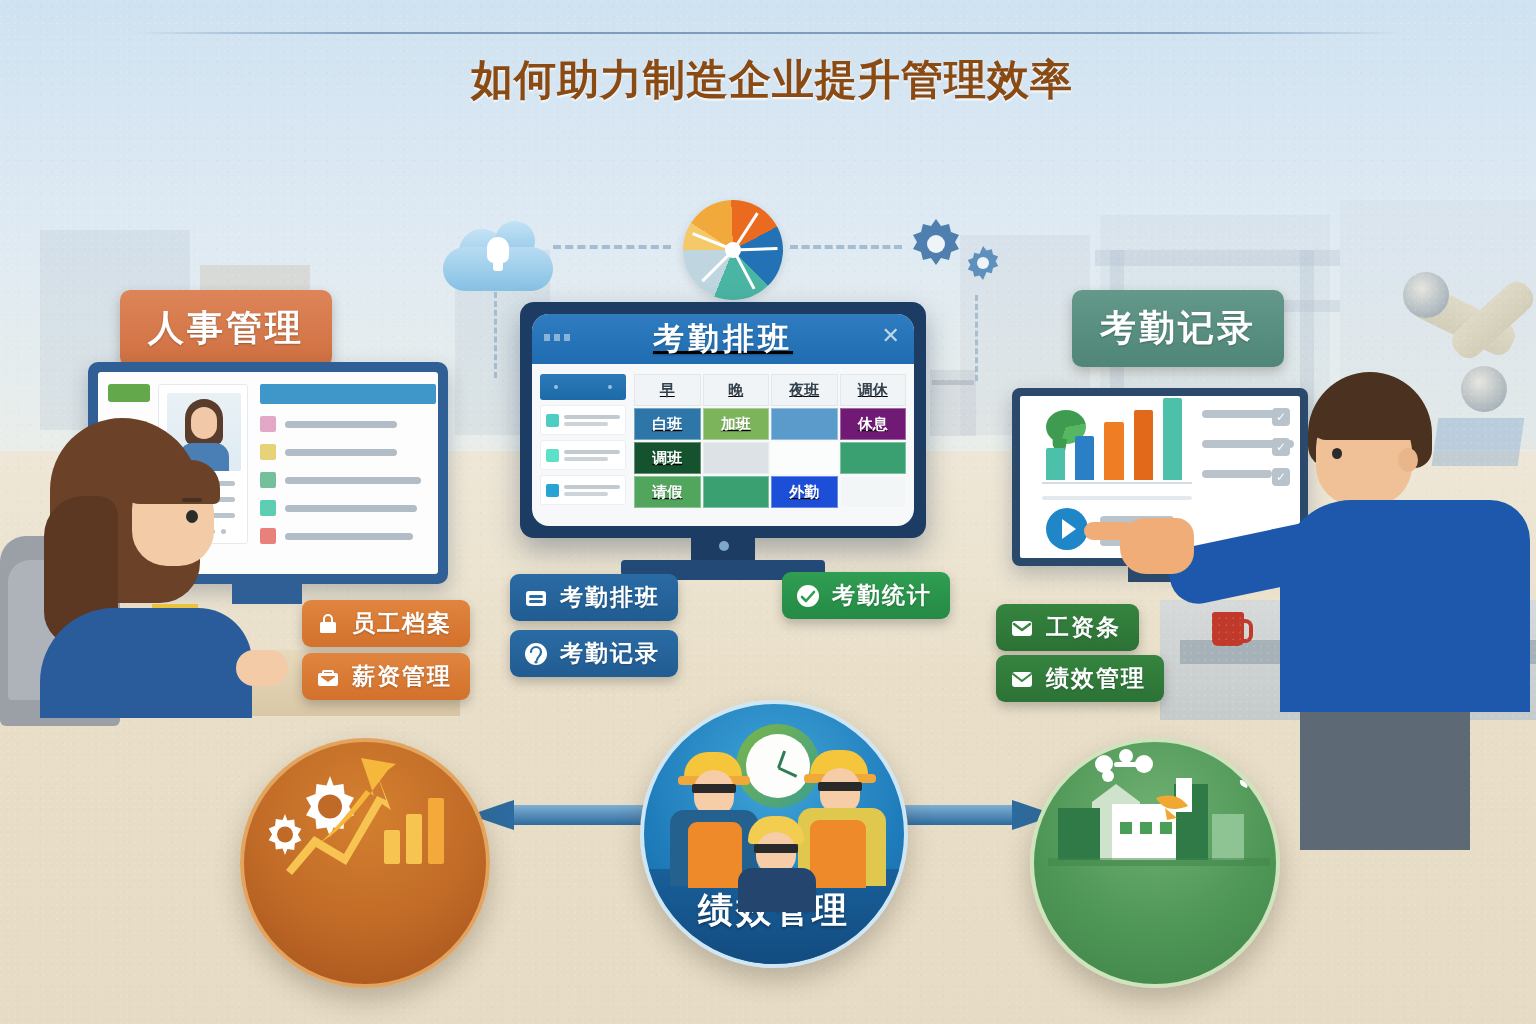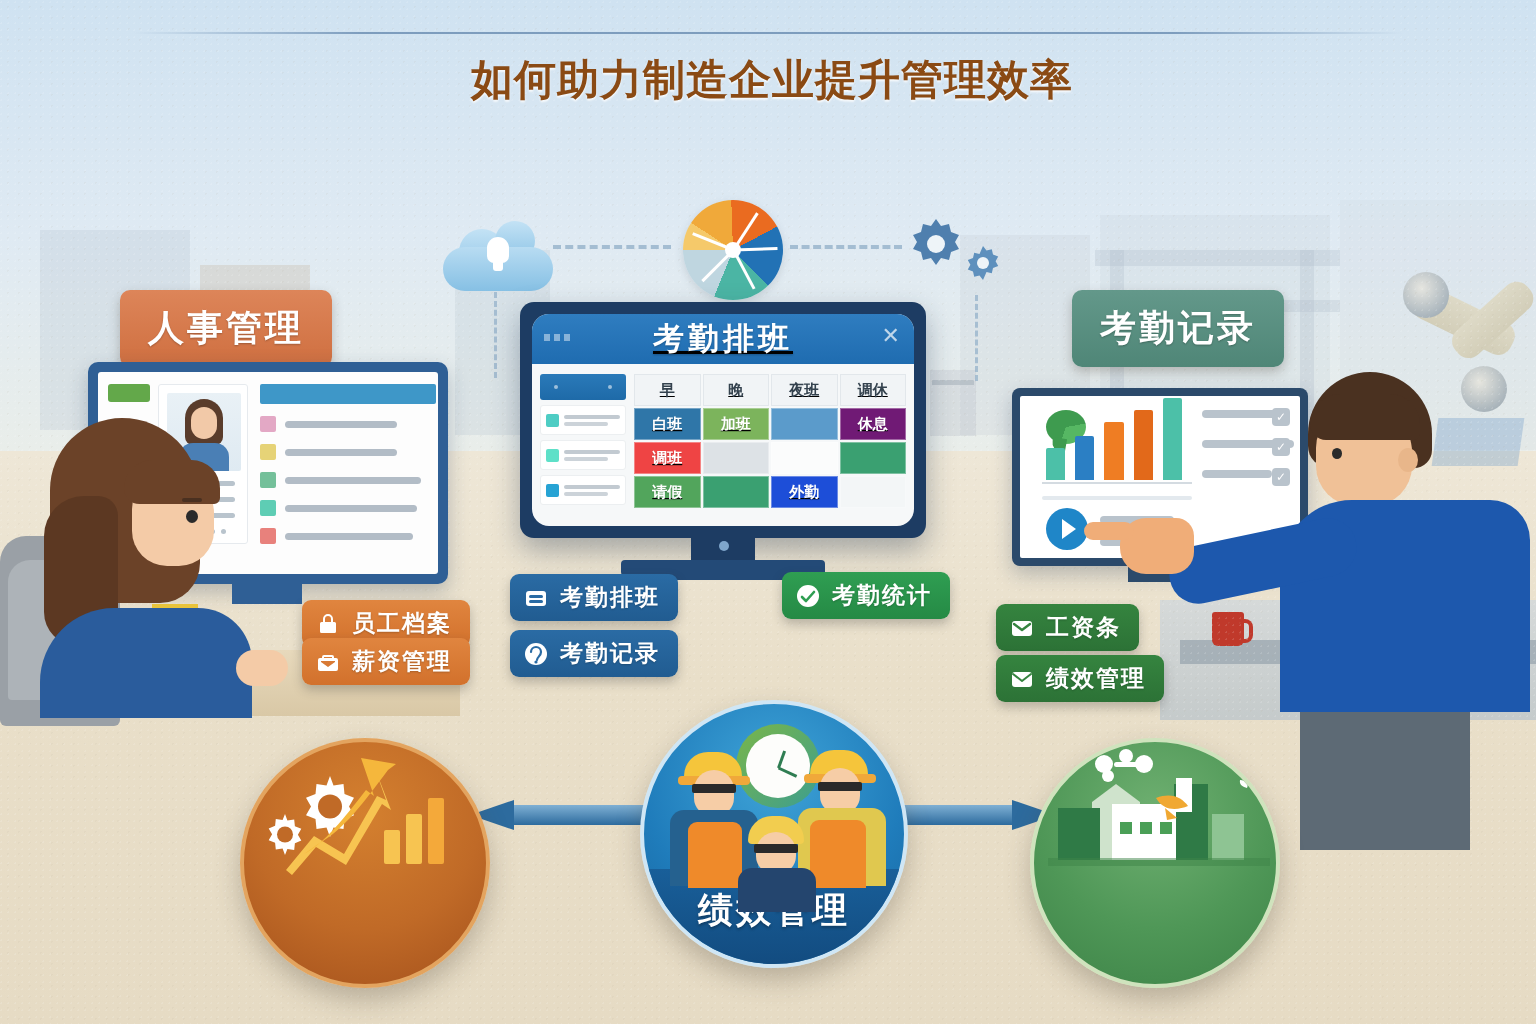--- a/index.html
+++ b/index.html
@@ -231,21 +231,21 @@
     font-size:23px; font-weight:bold; letter-spacing:2px; white-space:nowrap;
     box-shadow:0 5px 11px rgba(50,50,50,.28); text-shadow:0 1px 2px rgba(0,0,0,.22);
   }
   .pill .pic{ width:28px; height:28px; flex:none; display:block;}
   .p-or{ background:linear-gradient(180deg,#e0853f,#d2712c);}
   .p-bl{ background:linear-gradient(180deg,#2a6ba4,#215c91);}
   .p-gr-d{ background:linear-gradient(180deg,#35843f,#2c7236);}
   .p-gr-l{ background:linear-gradient(180deg,#2f9e52,#258a45);}
 
   .pill-hr1{ left:302px; top:600px; }
-  .pill-hr2{ left:302px; top:638px; }
+  .pill-hr2{ left:302px; top:653px; }
   .pill-c1 { left:510px; top:574px; }
   .pill-c2 { left:510px; top:630px; }
   .pill-c3 { left:782px; top:572px; }
   .pill-emp1{ left:996px; top:604px; }
   .pill-emp2{ left:996px; top:655px; }
 
   
   .circ{
     position:absolute; width:250px; height:250px; border-radius:50%;
     box-shadow:0 12px 26px rgba(80,70,55,.30); overflow:hidden;
@@ -498,21 +498,21 @@
         <div class="gh">早</div>
         <div class="gh">晚</div>
         <div class="gh">夜班</div>
         <div class="gh">调休</div>
 
         <div class="gc" style="background:#2f76a8">白班</div>
         <div class="gc" style="background:#7cb45c">加班</div>
         <div class="gc" style="background:#5b9bcb"></div>
         <div class="gc" style="background:#701a75">休息</div>
 
-        <div class="gc" style="background:#ef4444">调班</div>
+        <div class="gc" style="background:#14532d">调班</div>
         <div class="gc" style="background:#dde2e6"></div>
         <div class="gc" style="background:#fbfcfc"></div>
         <div class="gc" style="background:#3aa071"></div>
 
         <div class="gc" style="background:#52a55c">请假</div>
         <div class="gc" style="background:#3aa071"></div>
         <div class="gc" style="background:#1d4ed8">外勤</div>
         <div class="gc" style="background:#f3f6f7"></div>
       </div>
     </div>

